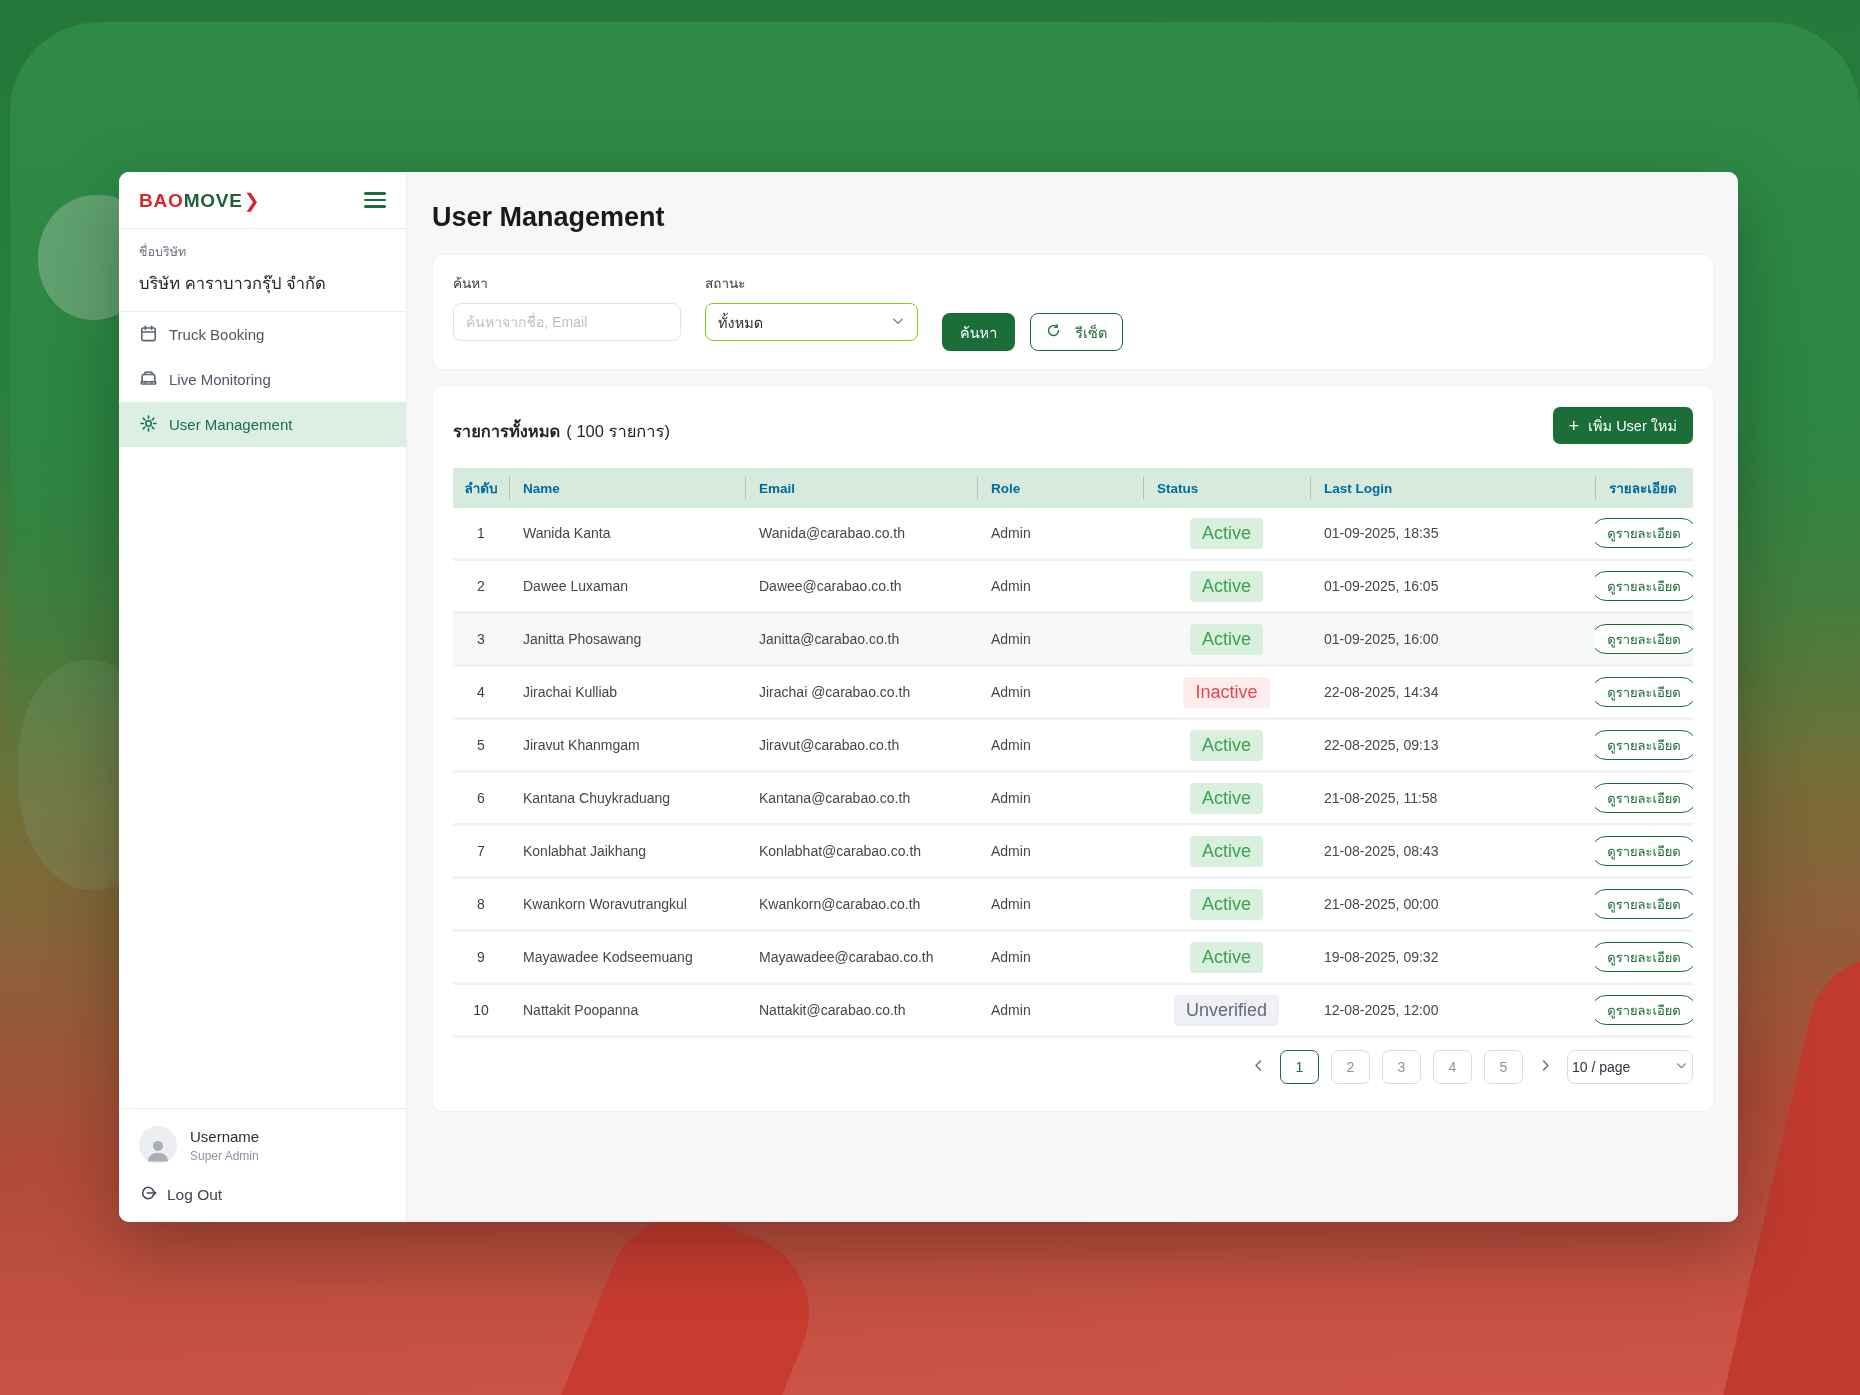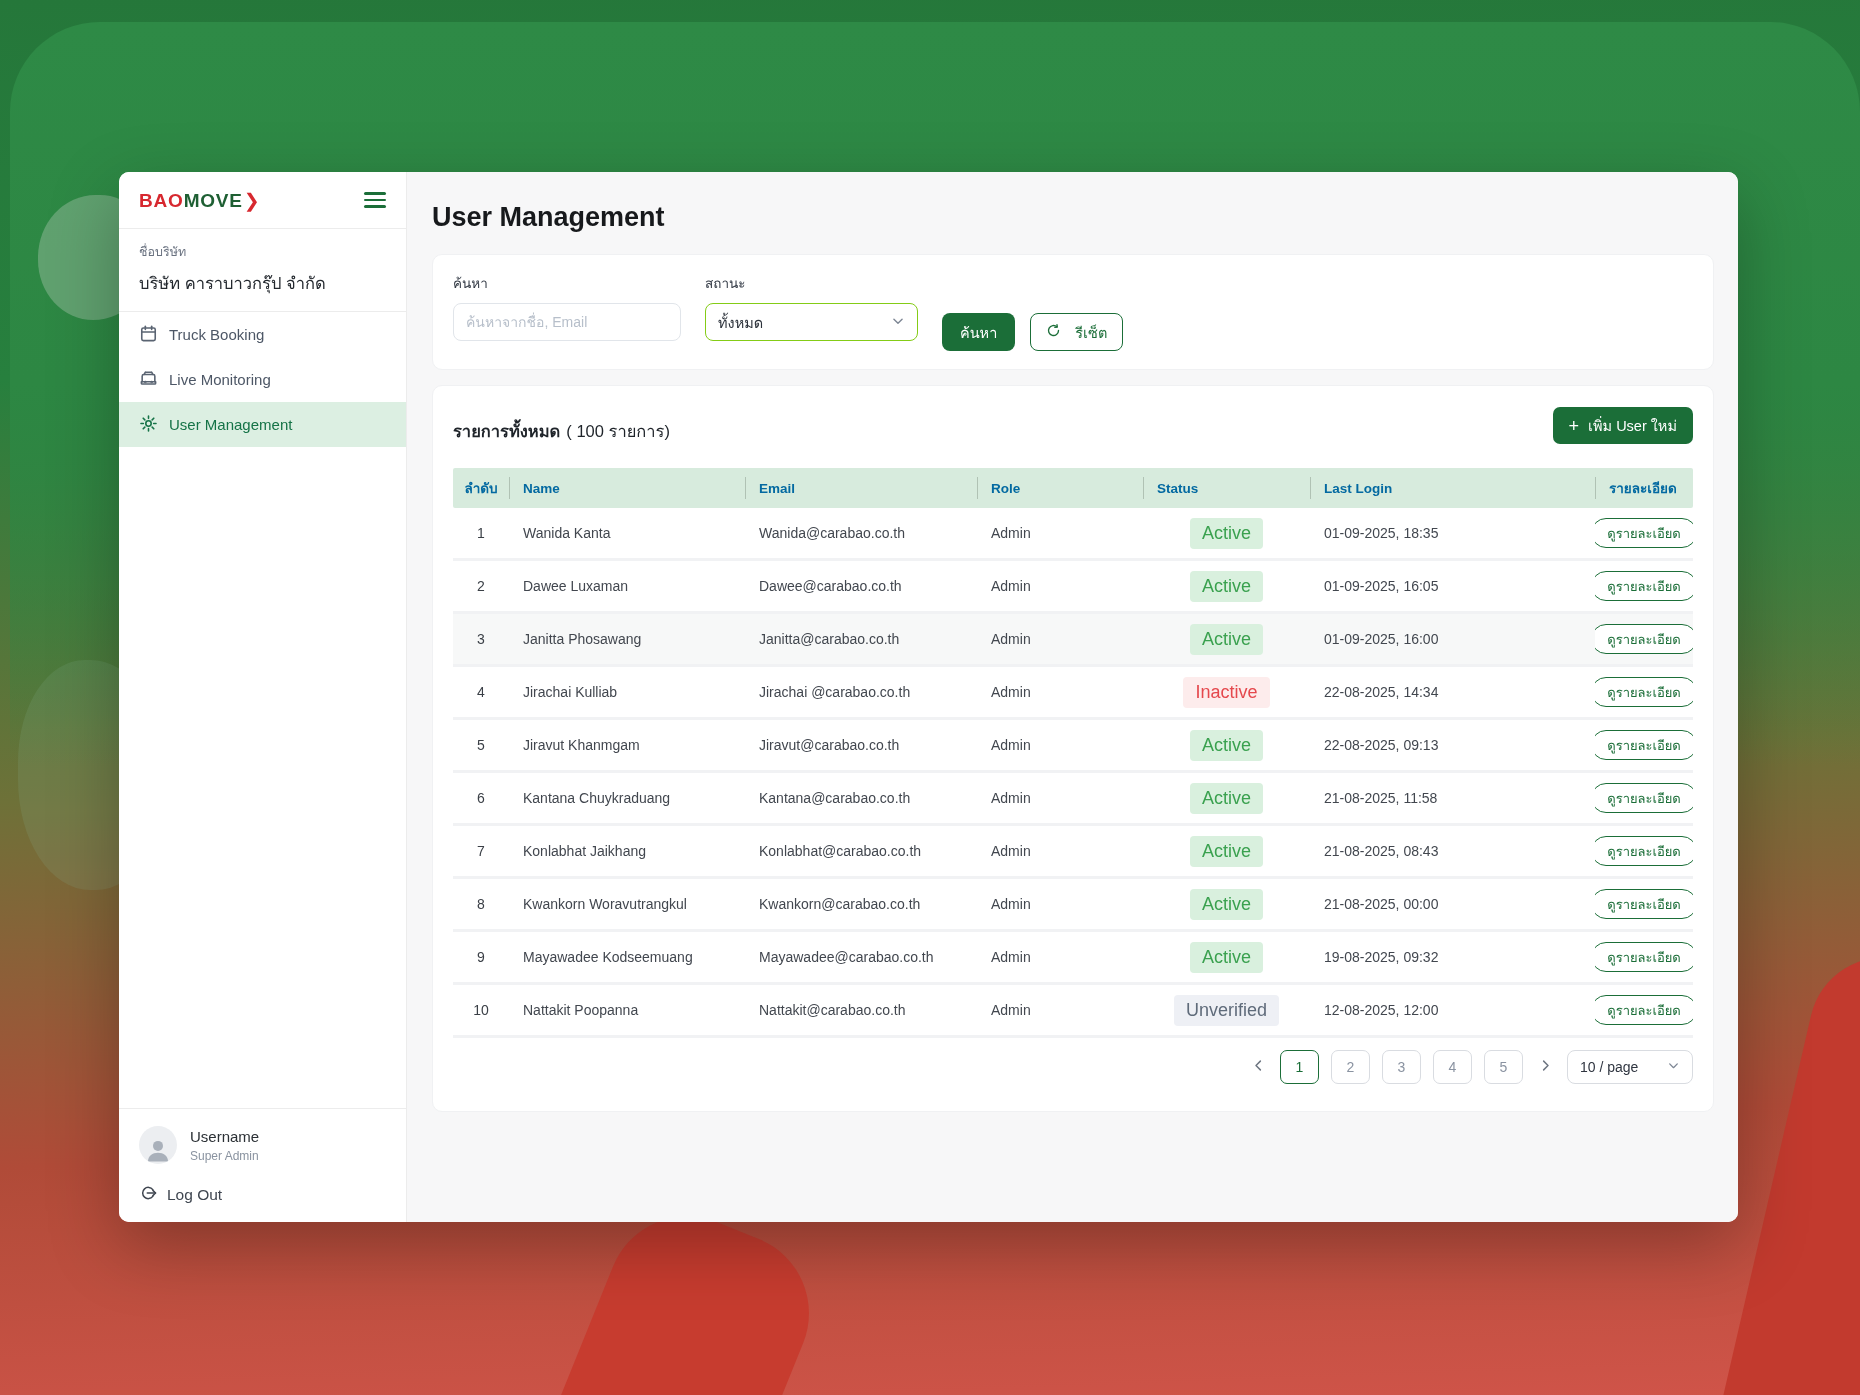--- a/index.html
+++ b/index.html
@@ -116,21 +116,21 @@
     color:var(--primary,#1b6e38); border-radius:15px; font-size:13px; cursor:pointer; font-family:inherit; }
 
   .pagination { display:flex; align-items:center; justify-content:flex-end; gap:12px; margin-top:12px; }
   .pg-chevron { width:20px; height:34px; display:flex; align-items:center; justify-content:center;
     cursor:pointer; }
   .pg-chevron svg { width:15px; height:15px; stroke:#6e7682; }
   .page-btn { width:39px; height:34px; border:1px solid #d9dce1; border-radius:7px; background:#fff;
     font-size:14px; color:#8a93a1; cursor:pointer; font-family:inherit; }
   .page-btn.current { border-color:var(--primary,#1b6e38); color:var(--primary,#1b6e38); }
   .pagesize-select { width:126px; height:34px; border:1px solid #d9dce1; border-radius:8px; background:#fff;
-    display:flex; align-items:center; justify-content:space-between; padding:0 12px;
+    display:flex; align-items:center; justify-content:space-between; padding:0 4px;
     font-size:14px; color:#2f3540; cursor:pointer; }
   .pagesize-select svg { width:13px; height:13px; stroke:#7d8694; }
 </style>
 </head>
 <body>
 
 <div class="bg-panel"></div>
 <div class="deco-blob-1"></div>
 <div class="deco-blob-2"></div>
 <div class="deco-band-a"></div>

